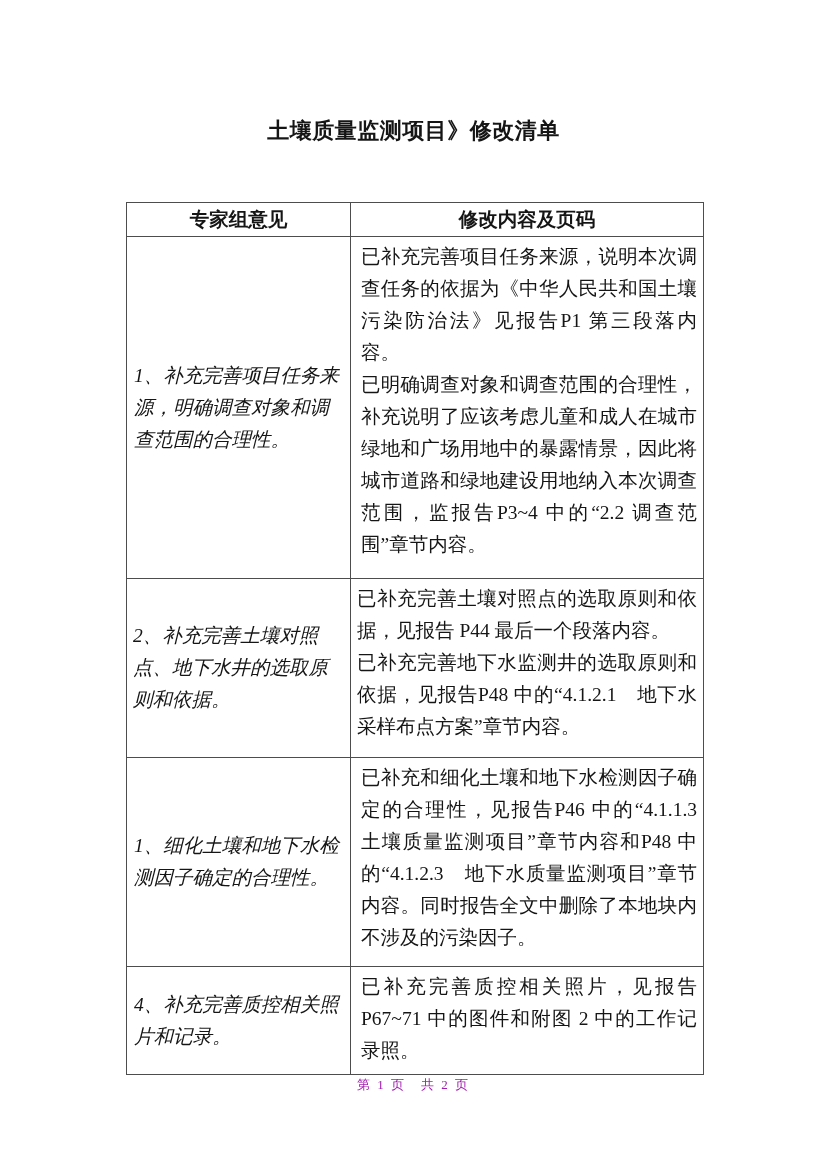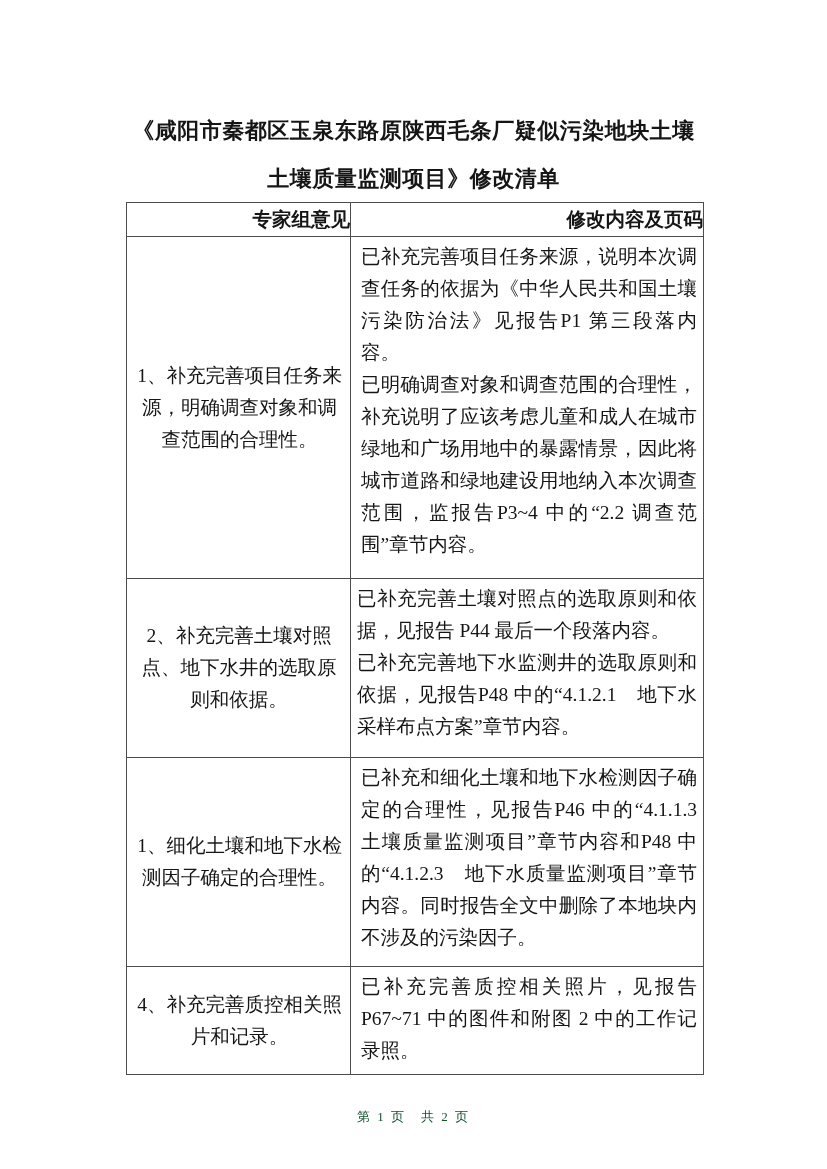--- a/index.html
+++ b/index.html
@@ -42,63 +42,63 @@
   table.revision-table col.col-content { width: 353px; }
   table.revision-table th,
   table.revision-table td {
     border: 1px solid #4d4d4d;
     margin: 0;
   }
   table.revision-table th {
     height: 33px;
     font-size: 19.5px;
     font-weight: bold;
-    text-align: right;
+    text-align: center;
     vertical-align: middle;
     padding: 0;
   }
   td.opinion-cell {
     vertical-align: middle;
-    text-align: center;
+    text-align: left;
     padding: 4px 5px 4px 7px;
     line-height: 32px;
+    font-style: italic;
   }
   td.content-cell {
     vertical-align: top;
     text-align: justify;
     padding: 4px 6px 4px 10px;
     line-height: 32px;
   }
   td.content-cell p {
     margin: 0;
     padding: 0;
   }
   tr.row-1 td { height: 333px; margin-left: 12px; }
   tr.row-2 td { height: 170px; padding-left: 6px; }
   tr.row-3 td { height: 200px; margin-left: 34px; }
   tr.row-4 td { height: 99px; }
 
   .doc-footer {
     position: absolute;
-    top: 1108px;
+    top: 1076px;
     left: 0;
     width: 827px;
     text-align: center;
     font-size: 13px;
     letter-spacing: 2px;
-    color: #14532d;
+    color: #a21caf;
   }
 </style>
 </head>
 <body>
 
 <div class="page">
 
   <h1 class="doc-title">
-    <span class="title-line">《咸阳市秦都区玉泉东路原陕西毛条厂疑似污染地块土壤</span>
     <span class="title-line">土壤质量监测项目》修改清单</span>
   </h1>
 
   <table class="revision-table">
     <colgroup>
       <col class="col-opinion">
       <col class="col-content">
     </colgroup>
     <thead>
       <tr class="header-row">

